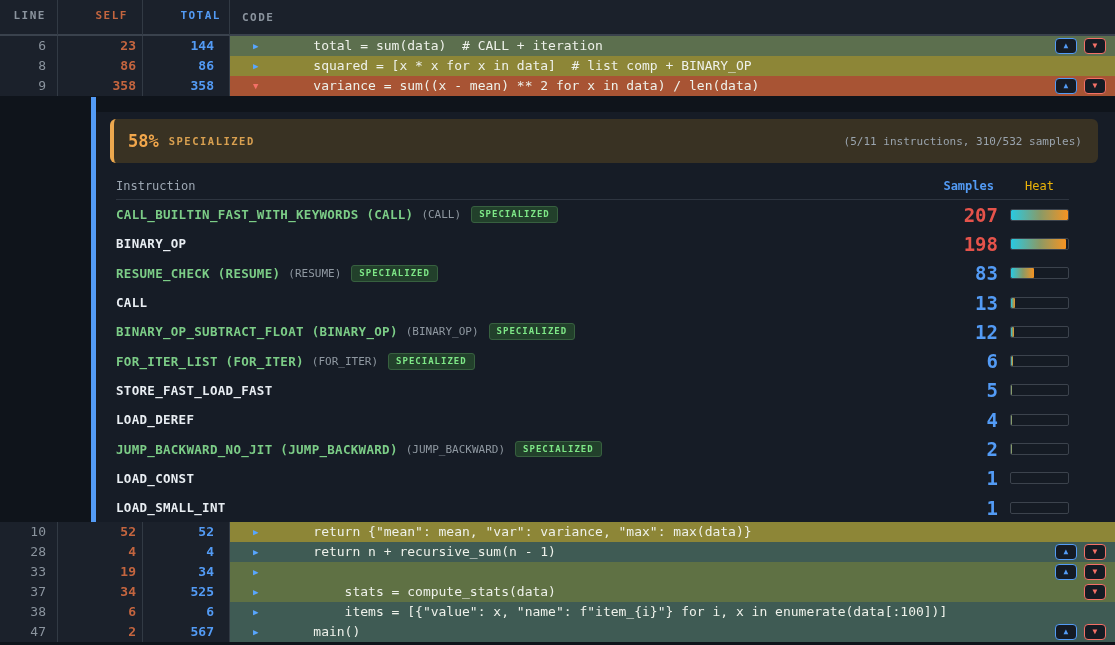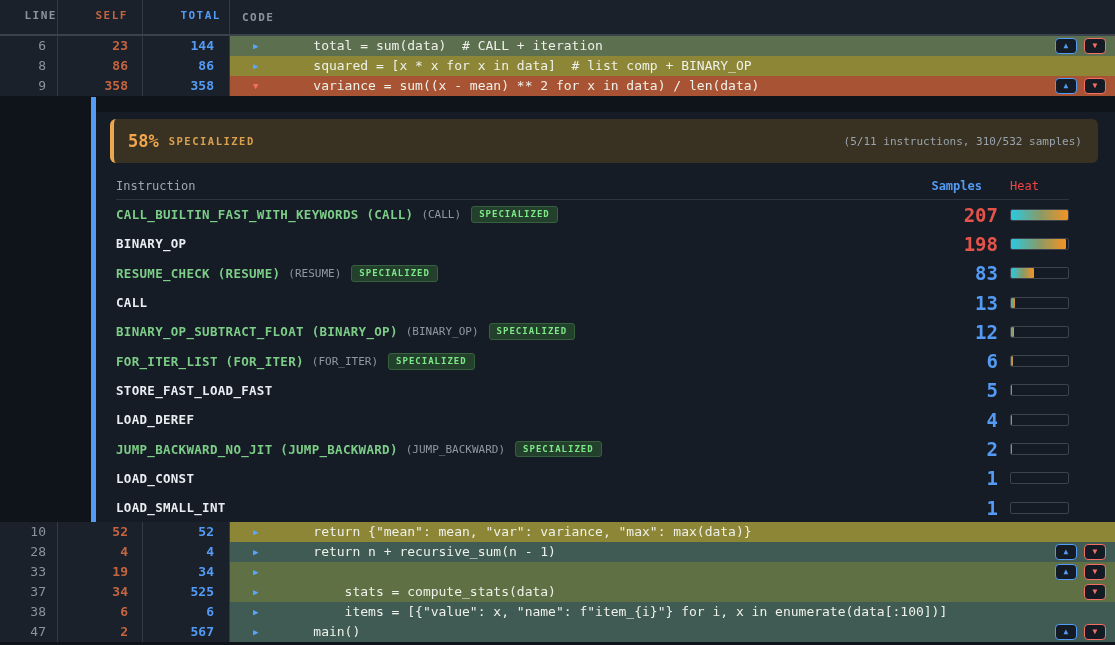--- a/index.html
+++ b/index.html
@@ -10,34 +10,34 @@
     background:#0f141b; overflow:hidden;
   }
 
   
   .hdr {
     position:absolute; left:0; top:0; width:1115px; height:36px;
     background:#1b212b; border-bottom:2px solid #3a424d;
     display:flex; align-items:center;
     font-size:11px; font-weight:bold; letter-spacing:1.5px; color:#8b949e;
   }
-  .hdr .c-line  { width:58px;  text-align:right; }
+  .hdr .c-line  { width:58px;  text-align:right; padding-right:11px; }
   .hdr .c-self  { width:85px;  text-align:right; padding-right:14px; color:#c4653f; }
   .hdr .c-total { width:87px;  text-align:right; padding-right:8px; color:#539bf5; }
   .hdr .c-code  { flex:1; padding-left:12px; }
   .hdr .c-line, .hdr .c-self, .hdr .c-total { border-right:1px solid #323a44; height:36px; line-height:34px; }
 
   
   .rows { position:absolute; left:0; width:1115px; }
   #rows-top { top:36px; }
   #rows-bottom { top:522px; }
   .crow { display:flex; height:20px; box-shadow:inset 0 1px 0 rgba(13,17,23,.55); }
   .crow .g { background:#1b212b; height:20px; line-height:20px; font-size:13px; }
   .crow .g-line  { width:58px; text-align:right; padding-right:11px; color:#8b949e; border-right:1px solid #323a44; }
-  .crow .g-self  { width:85px; text-align:right; padding-right:14px; color:#c4653f; font-weight:bold; border-right:1px solid #323a44; }
+  .crow .g-self  { width:85px; text-align:right; padding-right:6px; color:#c4653f; font-weight:bold; border-right:1px solid #323a44; }
   .crow .g-total { width:87px; text-align:right; padding-right:15px; color:#539bf5; font-weight:bold; border-right:1px solid #323a44; }
   .crow .codecell {
     position:relative; flex:1; height:20px; line-height:20px;
     display:flex; align-items:center; padding-left:23px;
   }
   .crow .arrow { font-size:9px; color:#58a6ff; width:10px; line-height:20px; }
   .crow .arrow.expanded { color:#f47067; }
   .crow pre {
     font-family:"DejaVu Sans Mono", monospace; font-size:13px; color:#eef1ea;
     margin-left:19px; white-space:pre;
@@ -67,21 +67,21 @@
   .banner .lbl { font-size:10.5px; font-weight:bold; letter-spacing:1.5px; color:#d9a050; margin-left:10px; }
   .banner .detail { margin-left:auto; font-size:11px; color:#9aa4ae; }
 
   .tbl-head {
     position:absolute; left:20px; right:46px; top:61px; height:27px;
     display:flex; align-items:center; font-size:12px;
     border-bottom:1px solid #2e3540;
   }
   .tbl-head .h-instr { flex:1; color:#9da7b3; }
   .tbl-head .h-samples { width:70px; text-align:right; color:#539bf5; font-weight:bold; }
-  .tbl-head .h-heat { width:59px; margin-left:28px; color:#ef4444; }
+  .tbl-head .h-heat { width:59px; margin-left:16px; color:#eab308;text-align:center; }
 
   .tbl-rows { position:absolute; left:20px; right:46px; top:88px; }
   .irow { display:flex; align-items:center; height:29.3px; }
   .irow .iname { flex:1; display:flex; align-items:center; min-width:0; }
   .irow .nm { font-size:12.5px; font-weight:bold; color:#e8edf2; letter-spacing:.3px; }
   .irow .nm.spec { color:#7ccd87; }
   .irow .base { font-size:11px; color:#8f98a1; margin-left:8px; }
   .badge {
     margin-left:10px; font-size:9px; font-weight:bold; letter-spacing:1px;
     color:#7ee787; background:#22402b; border:1px solid #37603f;

